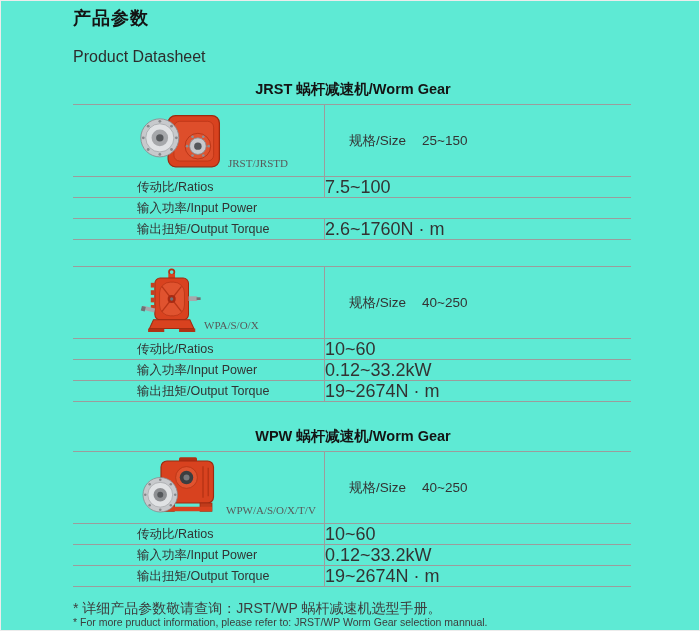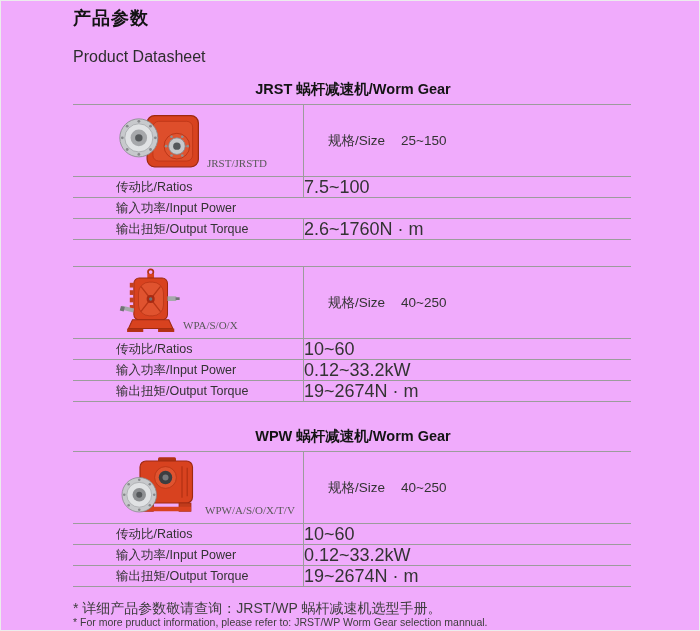--- a/index.html
+++ b/index.html
@@ -4,21 +4,21 @@
 <style>
   :root{
     --accent-red:#d8421f;
     --line:#9c9c9c;
   }
   *{box-sizing:border-box;}
   html,body{margin:0;padding:0;background:#fff;}
   .page{
     position:relative;
     width:700px;height:631px;
-    background:#f0abfc;
+    background:#5eead4;
     border:1px solid #ececec;
     padding:6px 68px 0 72px;
     font-family:"Liberation Sans","DejaVu Sans",sans-serif;
     color:#333;
     overflow:hidden;
   }
   .page-title-zh{
     margin:0;font-size:18px;line-height:22px;
     font-weight:700;color:#141414;letter-spacing:1px;
   }
@@ -31,21 +31,21 @@
     margin:0 0 6px 2px;font-size:14.5px;line-height:17px;
     font-weight:700;color:#141414;
   }
   .spec-table{border-top:1px solid var(--line);width:100%;}
   .row{
     display:grid;grid-template-columns:230px 1fr;
     border-bottom:1px solid var(--line);
     height:21px;
   }
   .row.image-row{height:72px;}
-  .cell{display:flex;align-items:center;min-width:0;}
+  .cell{display:flex;align-items:center;min-width:0;margin-left:21px;}
   .c1{padding-left:43px;font-size:12.5px;color:#333;}
   .c2{border-left:1px solid var(--line);padding-left:0;font-size:18px;color:#333;}
   .image-row .c1{padding:0 0 4px 46px;align-items:flex-end;}
   .image-row .c2{padding-left:24px;font-size:13.5px;}
   .size-value{margin-left:16px;}
   .model-label{
     font-size:11px;color:#595959;margin:0 0 3px 2px;white-space:nowrap;font-family:Liberation Serif, serif;
   }
   .product-art{display:inline-flex;line-height:0;}
   footer{margin-top:14px;}

